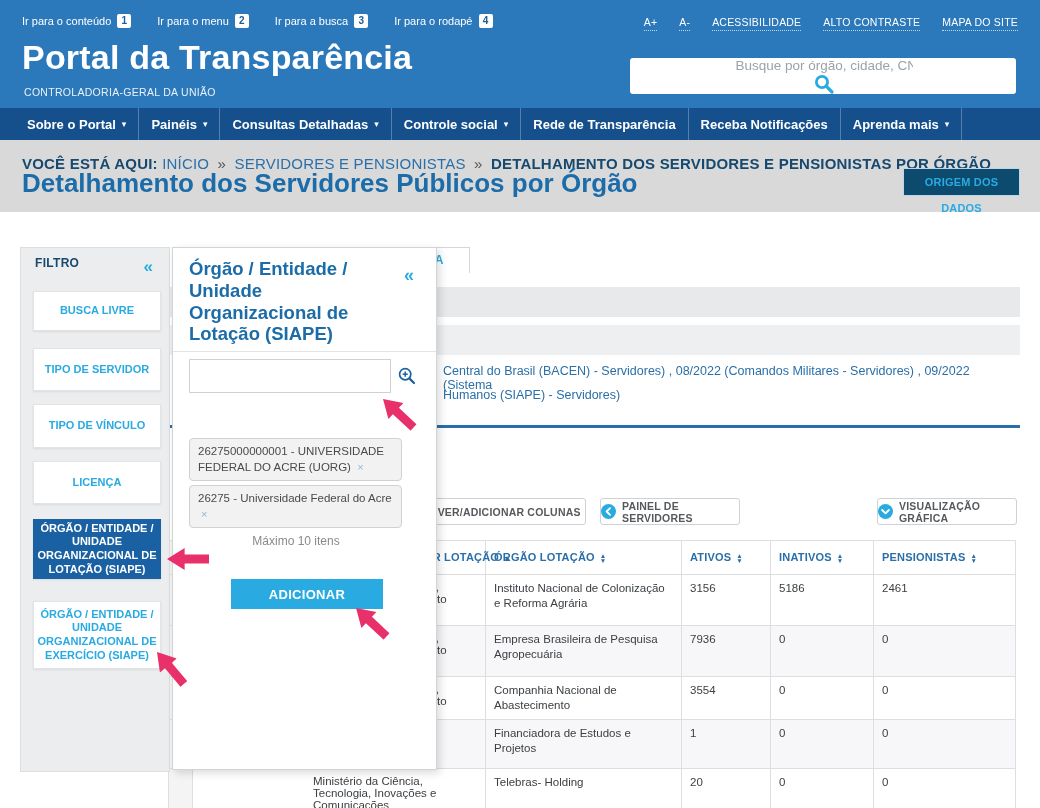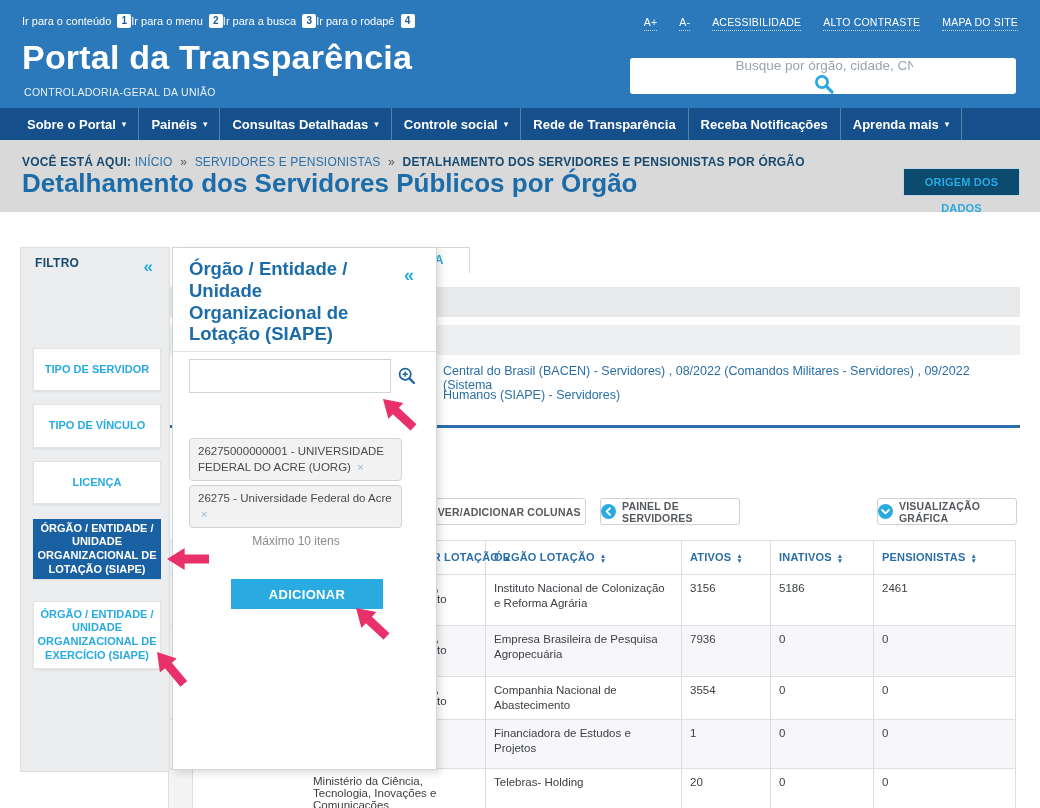--- a/index.html
+++ b/index.html
@@ -3,39 +3,39 @@
 <meta charset="utf-8">
 <style>
   * { margin:0; padding:0; box-sizing:border-box; }
   body { background:#fff; }
   #screen {
     position:relative; width:1040px; height:808px; overflow:hidden;
     background:#fff; font-family:"Liberation Sans","DejaVu Sans",sans-serif;
   }
   
   .hdr { position:absolute; left:0; top:0; width:1040px; height:108px; background:#2b78bb; }
-  .skiprow { position:absolute; left:22px; top:14px; display:flex; }
+  .skiprow { position:absolute; left:22px; top:14px; display:flex; gap:26px; }
   .skiplink { display:flex; align-items:center; gap:6px; color:#fff; font-size:11px; cursor:pointer; }
   .keybox { display:inline-block; width:14px; height:14px; background:#fff; color:#1d5c96; font-size:10px; font-weight:bold; text-align:center; line-height:14px; border-radius:2px; }
   .accrow { position:absolute; right:22px; top:16px; display:flex; gap:22px; }
   .acclink { color:#fff; font-size:10.5px; letter-spacing:.2px; border-bottom:1px dotted rgba(255,255,255,.7); padding-bottom:2px; cursor:pointer; }
   .brand-title { position:absolute; left:22px; top:38px; color:#fff; font-size:34px; font-weight:bold; letter-spacing:.2px; cursor:pointer; }
   .brand-sub { position:absolute; left:24px; top:86px; color:#eaf2fa; font-size:10.5px; letter-spacing:.3px; }
   .searchbox { position:absolute; left:630px; top:58px; width:386px; height:36px; background:#fff; border-radius:3px; display:flex; align-items:center; padding:0 10px 0 12px;flex-direction:column; }
   .searchbox input { flex:1; border:none; outline:none; font-size:13.5px; color:#333; font-family:inherit; }
   .searchbox input::placeholder { color:#9aa2aa; }
   .search-btn { width:22px; height:22px; cursor:pointer; flex:0 0 auto; }
   
   .nav { position:absolute; left:0; top:108px; width:1040px; height:32px; background:#15508c; display:flex; align-items:stretch; padding-left:14px; }
   .nav-item { display:flex; align-items:center; gap:6px; color:#fff; font-size:13px; font-weight:bold; padding:0 12px; border-right:1px solid rgba(255,255,255,.28); cursor:pointer; }
   .nav-item:first-child { border-left:1px solid rgba(255,255,255,0); }
   .nav-caret { font-size:9px; color:#fff; }
   
   .band { position:absolute; left:0; top:140px; width:1040px; height:72px; background:#d9d9da; }
-  .crumb { position:absolute; left:22px; top:15px; font-size:12px; color:#2a6fa8; letter-spacing:.2px; }
+  .crumb { position:absolute; left:22px; top:15px; font-size:15px; color:#2a6fa8; letter-spacing:.2px; }
   .crumb b { color:#17496f; }
   .crumb .sep { color:#555; margin:0 4px; }
   .crumb a { color:#2a6fa8; text-decoration:none; cursor:pointer; }
   .crumb .curr { font-weight:bold; color:#17496f; }
   .pagetitle { position:absolute; left:22px; top:28px; font-size:26px; font-weight:bold; color:#1b6ca8; }
   .origem-btn { position:absolute; right:20px; top:28px; width:117px; height:28px; background:#0c4a6e; border:1px solid #bcd6ea; color:#29abe2; font-size:11px; font-weight:bold; text-align:center; line-height:26px; letter-spacing:.2px; cursor:pointer; }
   
   .filterpanel { position:absolute; left:20px; top:247px; width:150px; height:525px; background:#ebedee; border:1px solid #dcdee0; z-index:5; }
   .fp-title { position:absolute; left:14px; top:8px; font-size:12px; font-weight:bold; color:#17496f; letter-spacing:.3px; }
   .fp-collapse { position:absolute; right:16px; top:10px; color:#29abe2; font-size:17px; font-weight:bold; cursor:pointer; line-height:1; }
@@ -294,20 +294,21 @@
         <td>0</td>
         <td>0</td>
       </tr>
     </tbody>
       </table>
   </div>
 
   <div class="filterpanel">
     <div class="fp-title">FILTRO</div>
     <div class="fp-collapse">«</div>
+    <div class="fbtn" style="top:43px; height:40px;">BUSCA LIVRE</div>
     <div class="fbtn" style="top:156px; height:44px;">TIPO DE VÍNCULO</div>
     <div class="fbtn" style="top:100px; height:43px;">TIPO DE SERVIDOR</div>
     <div class="fbtn" style="top:213px; height:43px;">LICENÇA</div>
     <div class="fbtn active" style="top:271px; height:60px;">ÓRGÃO / ENTIDADE / UNIDADE ORGANIZACIONAL DE LOTAÇÃO (SIAPE)</div>
     <div class="fbtn" style="top:353px; height:68px;">ÓRGÃO / ENTIDADE / UNIDADE ORGANIZACIONAL DE EXERCÍCIO (SIAPE)</div>
   </div>
 
   <div class="flyout">
     <div class="fly-title">Órgão / Entidade / Unidade Organizacional de Lotação (SIAPE)</div>
     <div class="fly-collapse">«</div>

